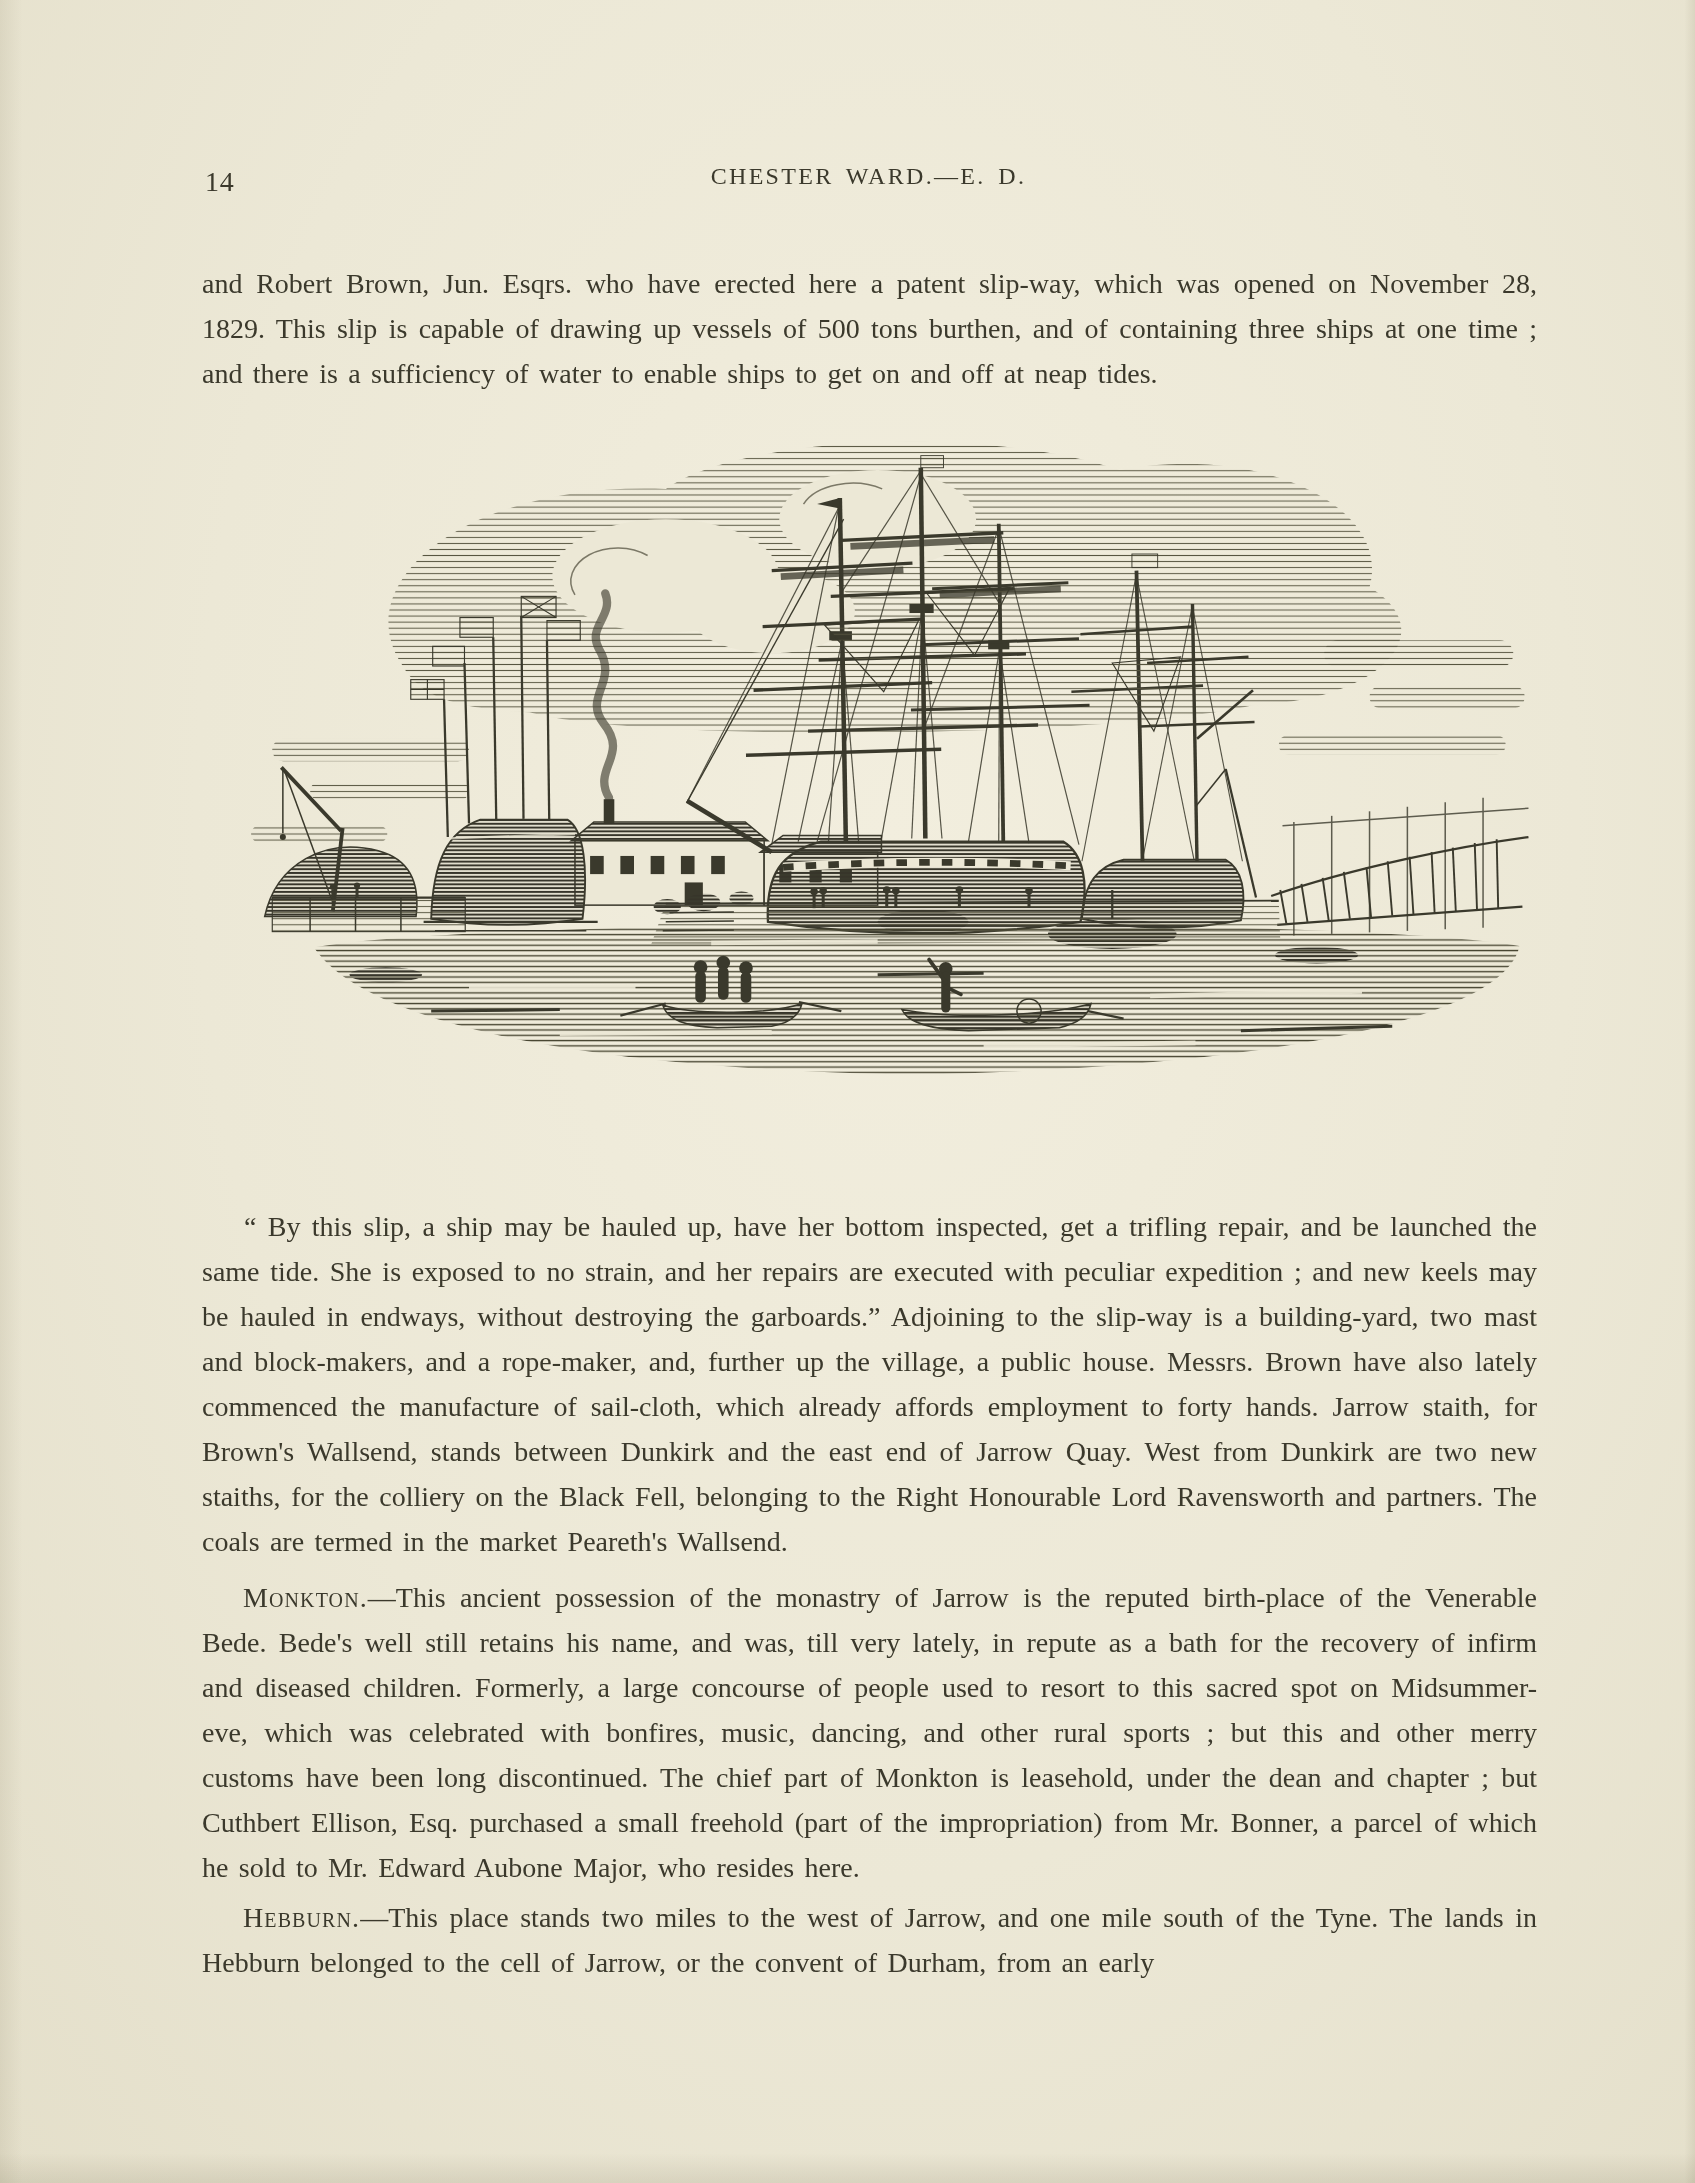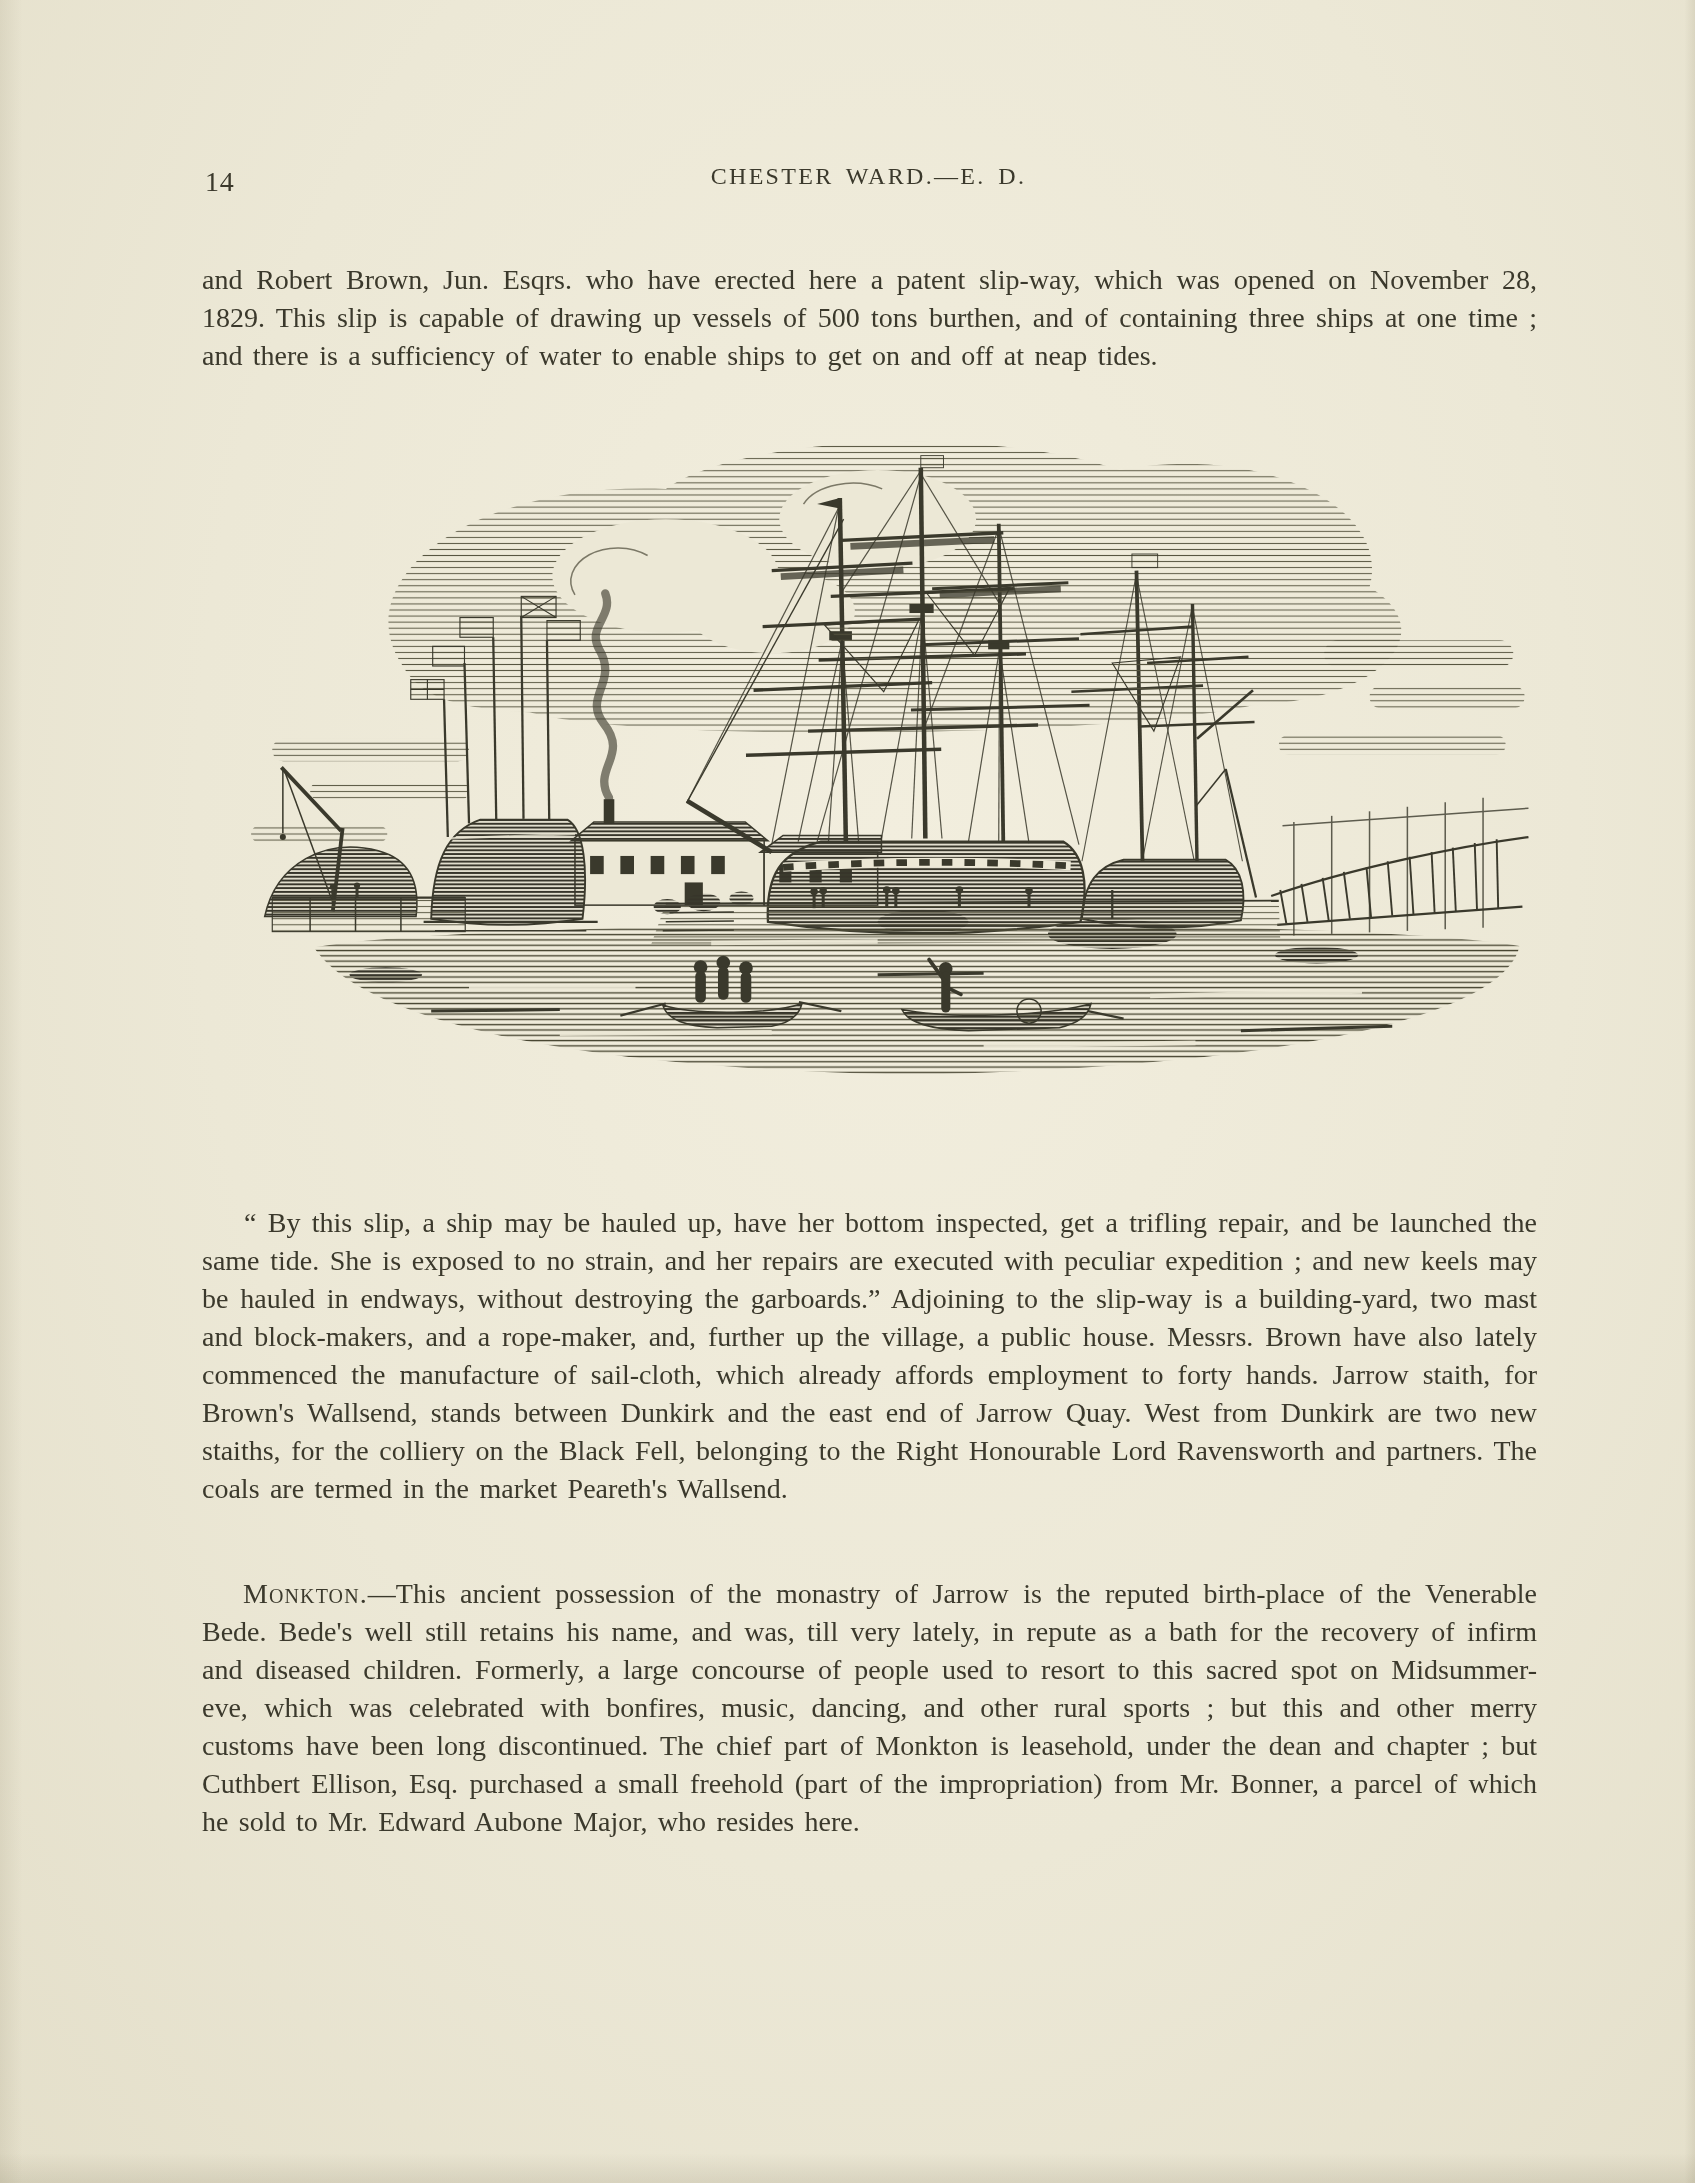--- a/index.html
+++ b/index.html
@@ -25,21 +25,21 @@
     position:absolute;left:205px;top:166px;
     font-size:28px;letter-spacing:0.8px;
   }
   .running-header{
     position:absolute;left:202px;top:163px;width:1333px;
     text-align:center;font-size:24px;letter-spacing:2.3px;
     word-spacing:4.5px;
   }
   .para{
     position:absolute;left:202px;width:1335px;
-    font-size:28px;line-height:38px;
+    font-size:28px;line-height:45px;
     text-align:justify;word-spacing:3.4px;
   }
   .p-slipway{top:233px;}
   .p-quote{top:1176px;text-indent:42px;}
   .p-monkton{top:1529px;text-indent:41px;margin-top:46px;}
   .p-hebburn{top:1867px;text-indent:41px;}
   .lead{font-variant:small-caps;letter-spacing:1.1px;}
   .engraving{
     position:absolute;left:242px;top:412px;width:1347px;height:676px;
   }
@@ -307,15 +307,16 @@
         <circle cx="1040" cy="790" r="16" fill="url(#pSky)" stroke-width="2"></circle>
         <line x1="1118" y1="790" x2="1165" y2="800" stroke-width="3"></line>
       </g>
     </svg>
   </div>
 
   <p class="para p-quote">“ By this slip, a ship may be hauled up, have her bottom inspected, get a trifling repair, and be launched the same tide.  She is exposed to no strain, and her repairs are executed with peculiar expedition ; and new keels may be hauled in endways, without destroying the garboards.”  Adjoining to the slip-way is a building-yard, two mast and block-makers, and a rope-maker, and, further up the village, a public house.  Messrs. Brown have also lately commenced the manufacture of sail-cloth, which already affords employment to forty hands.  Jarrow staith, for Brown's Wallsend, stands between Dunkirk and the east end of Jarrow Quay.  West from Dunkirk are two new staiths, for the colliery on the Black Fell, belonging to the Right Honourable Lord Ravensworth and partners.  The coals are termed in the market Peareth's Wallsend.</p>
 
   <p class="para p-monkton"><span class="lead">Monkton.</span><span>—This ancient possession of the monastry of Jarrow is the reputed birth-place of the Venerable Bede.  Bede's well still retains his name, and was, till very lately, in repute as a bath for the recovery of infirm and diseased children.  Formerly, a large concourse of people used to resort to this sacred spot on Midsummer-eve, which was celebrated with bonfires, music, dancing, and other rural sports ; but this and other merry customs have been long discontinued.  The chief part of Monkton is leasehold, under the dean and chapter ; but Cuthbert Ellison, Esq. purchased a small freehold (part of the impropriation) from Mr. Bonner, a parcel of which he sold to Mr. Edward Aubone Major, who resides here.</span></p>
 
+  <p class="para p-hebburn"><span class="lead">Hebburn.</span><span>—This place stands two miles to the west of Jarrow, and one mile south of the Tyne.  The lands in Hebburn belonged to the cell of Jarrow, or the convent of Durham, from an early</span></p>
 
 </div>
 
 
 </body></html>

